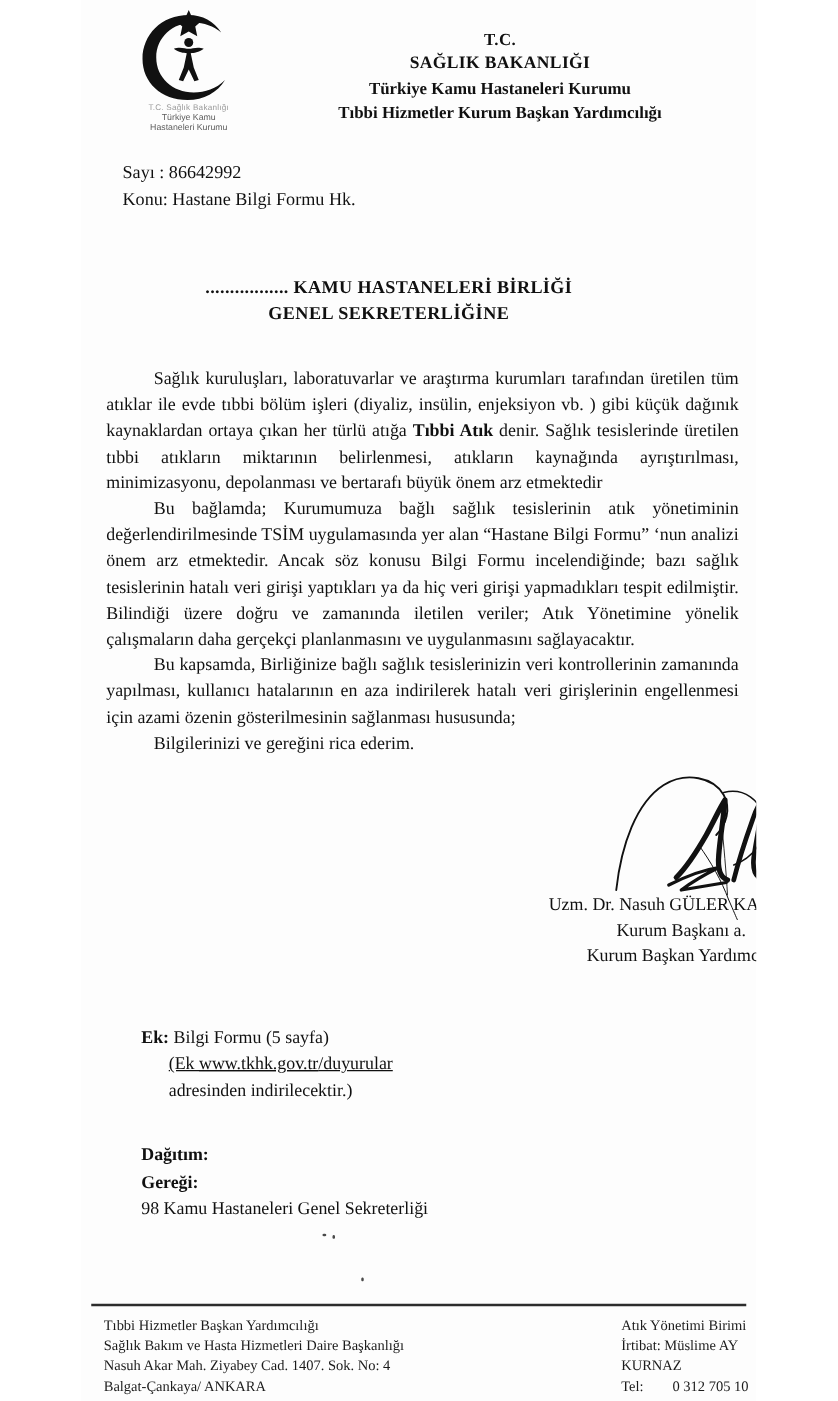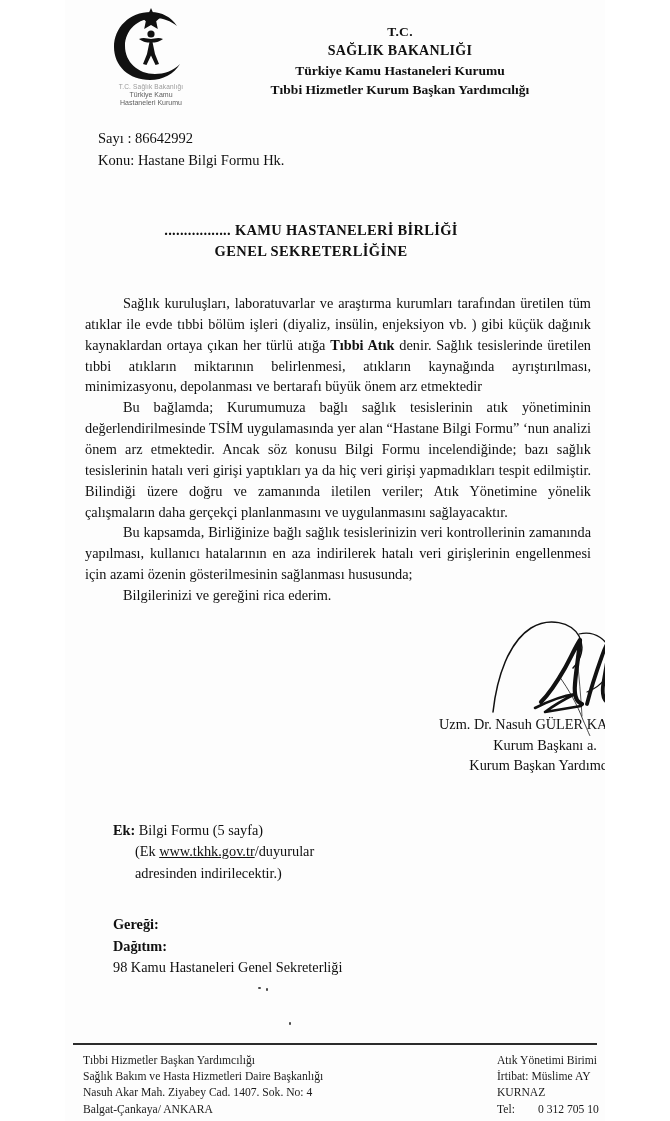--- a/index.html
+++ b/index.html
@@ -118,21 +118,21 @@
     font-size: 14.3px;
     line-height: 1.45;
   }
 
   
   .ek-block {
     margin: 52px 0 0 48px;
     font-size: 14.3px;
     line-height: 1.5;
   }
-  .ek-block .l2 { padding-left: 22px; }
+  .ek-block .l2 { padding-left: 22px; text-decoration: underline; }
   .ek-block .l3 { padding-left: 22px; }
   .ek-block b { font-weight: bold; }
   .ek-link { text-decoration: underline; }
 
   .dagitim-block {
     margin: 30px 0 0 48px;
     font-size: 14.3px;
     line-height: 1.5;
   }
   .dagitim-block b { font-weight: bold; }
@@ -257,22 +257,22 @@
     </div>
   </div>
 
   <div class="ek-block">
     <div><b>Ek:</b><span> Bilgi Formu (5 sayfa)</span></div>
     <div class="l2"><span>(Ek </span><span class="ek-link">www.tkhk.gov.tr</span><span>/duyurular</span></div>
     <div class="l3">adresinden indirilecektir.)</div>
   </div>
 
   <div class="dagitim-block">
+    <div><b>Dağıtım:</b></div>
     <div><b>Gereği:</b></div>
-    <div><b>Dağıtım:</b></div>
     <div>98 Kamu Hastaneleri Genel Sekreterliği</div>
   </div>
 
   <div class="speck" style="left:193px;top:987px;width:3px;height:2px;"></div>
   <div class="speck" style="left:201px;top:988px;width:2px;height:3px;"></div>
   <div class="speck" style="left:224px;top:1022px;width:2px;height:3px;"></div>
 
   <div class="footer">
     <div class="footer-rule"></div>
     <div class="footer-cols">

